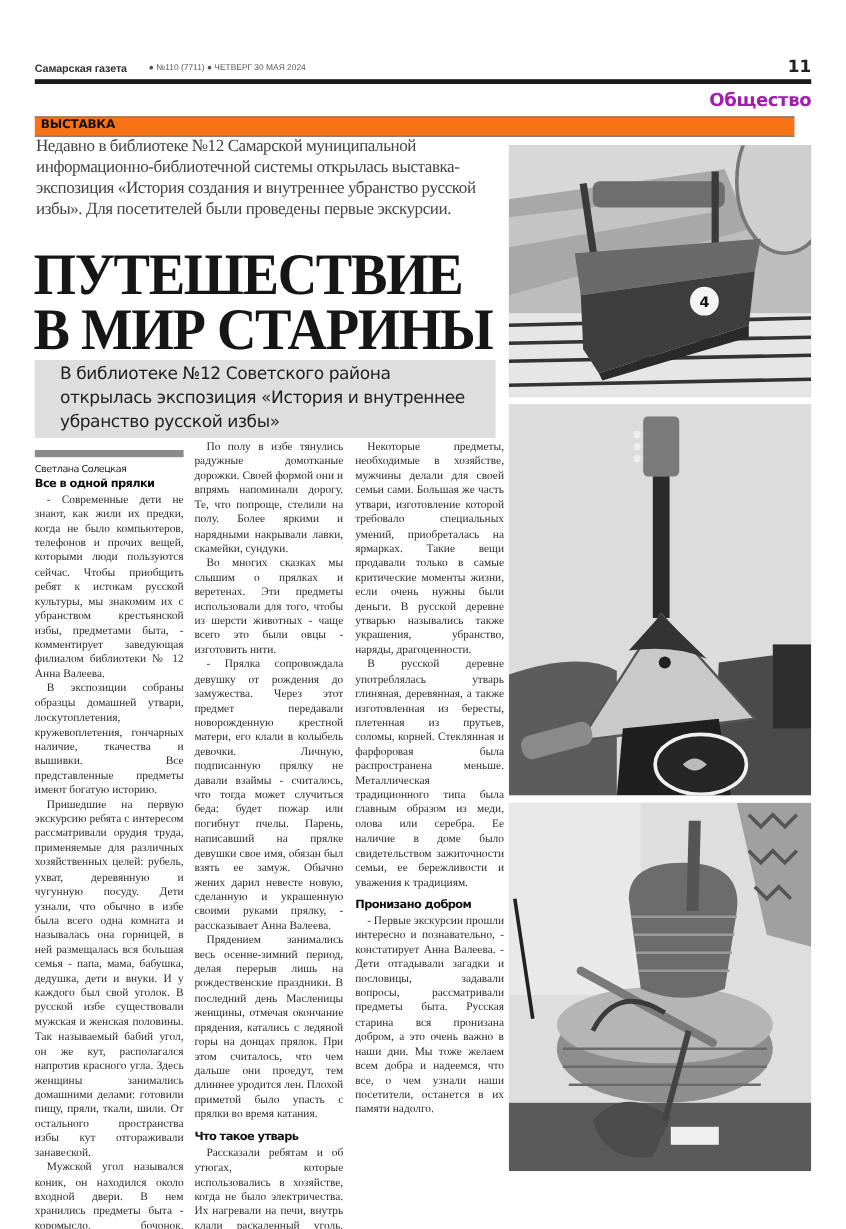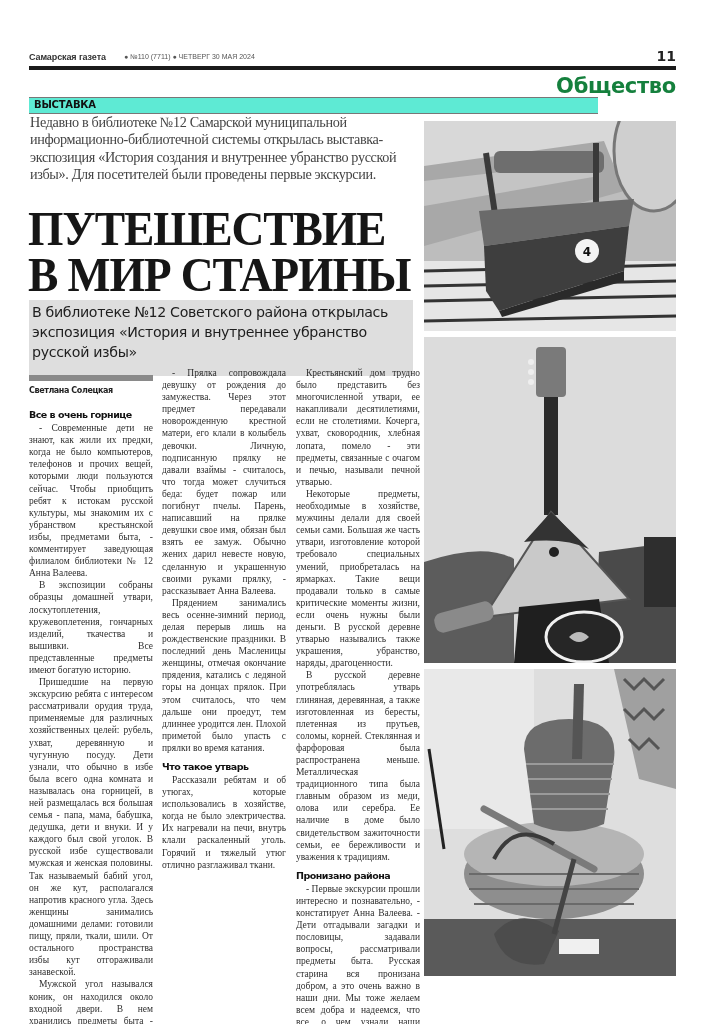--- a/index.html
+++ b/index.html
@@ -4,35 +4,35 @@
 <style>
   * { box-sizing: border-box; margin: 0; padding: 0; }
   html, body { width: 705px; height: 1024px; background: #ffffff; overflow: hidden; }
   body { position: relative; font-family: "DejaVu Serif", serif; color: #2a2a2a; }
 
   .masthead { position: absolute; left: 29px; top: 52px; width: 647px; height: 14px; }
   .masthead .paper { position: absolute; left: 0; top: 0; font-family: "Liberation Sans", sans-serif; font-weight: bold; font-size: 9px; color: #333; letter-spacing: -0.1px; }
   .masthead .issue { position: absolute; left: 95px; top: 1px; font-family: "Liberation Sans", sans-serif; font-size: 7px; color: #555; white-space: nowrap; }
   .masthead .pagenum { position: absolute; right: 0; top: -4px; font-family: "DejaVu Sans", sans-serif; font-weight: bold; font-size: 14px; color: #222; }
   .rule-thick { position: absolute; left: 29px; top: 66px; width: 647px; height: 4px; background: #1a1a1a; }
-  .section { position: absolute; right: 29px; top: 74px; font-family: "DejaVu Sans", sans-serif; font-weight: bold; font-size: 21px; color: #15803d; letter-spacing: -0.3px; }
-  .rubric-bar { position: absolute; left: 29px; top: 97px; width: 569px; height: 17px; background: #5eead4; border-top: 1px solid #777; border-bottom: 1px solid #777; }
+  .section { position: absolute; right: 29px; top: 74px; font-family: "DejaVu Sans", sans-serif; font-weight: bold; font-size: 15px; color: #a21caf; letter-spacing: -0.3px; }
+  .rubric-bar { position: absolute; left: 29px; top: 97px; width: 633px; height: 17px; background: #f97316; border-top: 1px solid #777; border-bottom: 1px solid #777; }
   .rubric-bar span { position: absolute; left: 5px; top: 1px; font-family: "DejaVu Sans", sans-serif; font-weight: bold; font-size: 10px; color: #111; letter-spacing: -0.2px; }
 
   .lead { position: absolute; left: 30px; top: 114px; width: 390px; font-family: Liberation Serif, serif; font-size: 14.2px; line-height: 17.4px; color: #444; font-weight: normal; letter-spacing: -0.35px; }
   .headline { position: absolute; left: 28px; top: 206px; width: 395px; font-family: "Liberation Serif", serif; font-weight: bold; font-size: 49px; line-height: 46px; color: #161616; letter-spacing: -1.2px; transform: scaleX(0.93); transform-origin: left top; white-space: nowrap; }
-  .subtitle { position: absolute; left: 29px; top: 300px; width: 384px; height: 76px; background: #dedede; padding: 2px 3px; font-family: "DejaVu Sans", sans-serif; font-size: 14.2px; line-height: 20px; color: #1e1e1e; letter-spacing: -0.35px; }
+  .subtitle { position: absolute; left: 29px; top: 300px; width: 384px; height: 65px; background: #dedede; padding: 2px 21px; font-family: "DejaVu Sans", sans-serif; font-size: 14.2px; line-height: 20px; color: #1e1e1e; letter-spacing: -0.35px; }
 
   .col { position: absolute; top: 367px; font-family: "Liberation Serif", serif; font-size: 9.5px; line-height: 12.1px; color: #2e2e2e; text-align: justify; hyphens: auto; }
   .col1 { left: 29px; width: 124px; }
   .col2 { left: 162px; width: 124px; }
   .col3 { left: 296px; width: 124px; }
   .col p { text-indent: 10px; }
   .byline-bar { height: 6px; background: #8a8a8a; margin-top: 8px; margin-bottom: 4px; }
-  .byline { font-family: "DejaVu Sans", sans-serif; font-weight: bold; font-size: 8px; color: #222; letter-spacing: -0.4px; margin-bottom: 11px; }
+  .byline { font-family: "DejaVu Sans", sans-serif; font-weight: normal; font-size: 8px; color: #222; letter-spacing: -0.4px; margin-bottom: 0; }
   .subhead { font-family: "DejaVu Sans", sans-serif; font-weight: bold; font-size: 9.5px; line-height: 13px; color: #111; letter-spacing: -0.5px; margin: 6px 0 1px 0; text-indent: 0; }
   .subhead.first { margin-top: 0; }
 
   .photo { position: absolute; left: 424px; width: 252px; overflow: hidden; background: #ccc; }
   .photo-iron { top: 121px; height: 210px; }
   .photo-balalaika { top: 337px; height: 326px; background: #d6d6d6; }
   .photo-basket { top: 669px; height: 307px; background: #cfcfcf; }
   .photo svg { display: block; width: 100%; height: 100%; }
 </style>
 </head>
@@ -56,41 +56,42 @@
 <div class="headline">
   <div>ПУТЕШЕСТВИЕ</div>
   <div>В МИР СТАРИНЫ</div>
 </div>
 
 <div class="subtitle">В библиотеке №12 Советского района открылась экспозиция «История и внутреннее убранство русской избы»</div>
 
 <div class="col col1">
   <div class="byline-bar"></div>
   <div class="byline">Светлана Солецкая</div>
-  <div class="subhead first">Все в очень горнице</div>
+  <div class="subhead first">Все в одной прялки</div>
   <p>- Современные дети не знают, как жили их предки, когда не было компьютеров, телефонов и прочих вещей, которыми люди пользуются сейчас. Чтобы приобщить ребят к истокам русской культуры, мы знакомим их с убранством крестьянской избы, предметами быта, - комментирует заведующая филиалом библиотеки № 12 Анна Валеева.</p>
-  <p>В экспозиции собраны образцы домашней утвари, лоскутоплетения, кружевоплетения, гончарных изделий, ткачества и вышивки. Все представленные предметы имеют богатую историю.</p>
+  <p>В экспозиции собраны образцы домашней утвари, лоскутоплетения, кружевоплетения, гончарных наличие, ткачества и вышивки. Все представленные предметы имеют богатую историю.</p>
   <p>Пришедшие на первую экскурсию ребята с интересом рассматривали орудия труда, применяемые для различных хозяйственных целей: рубель, ухват, деревянную и чугунную посуду. Дети узнали, что обычно в избе была всего одна комната и называлась она горницей, в ней размещалась вся большая семья - папа, мама, бабушка, дедушка, дети и внуки. И у каждого был свой уголок. В русской избе существовали мужская и женская половины. Так называемый бабий угол, он же кут, располагался напротив красного угла. Здесь женщины занимались домашними делами: готовили пищу, пряли, ткали, шили. От остального пространства избы кут отгораживали занавеской.</p>
   <p>Мужской угол назывался коник, он находился около входной двери. В нем хранились предметы быта - коромысло, бочонок, ножницы, сито, самовар, серп. Здесь же стоял большой сундук, в котором держали самое ценное имущество.</p>
 
 </div>
 
 <div class="col col2">
+  <p>По полу в избе тянулись радужные домотканые дорожки. Своей формой они и впрямь напоминали дорогу. Те, что попроще, стелили на полу. Более яркими и нарядными накрывали лавки, скамейки, сундуки.</p>
+  <p>Во многих сказках мы слышим о прялках и веретенах. Эти предметы использовали для того, чтобы из шерсти животных - чаще всего это были овцы - изготовить нити.</p>
   <p>- Прялка сопровождала девушку от рождения до замужества. Через этот предмет передавали новорожденную крестной матери, его клали в колыбель девочки. Личную, подписанную прялку не давали взаймы - считалось, что тогда может случиться беда: будет пожар или погибнут пчелы. Парень, написавший на прялке девушки свое имя, обязан был взять ее замуж. Обычно жених дарил невесте новую, сделанную и украшенную своими руками прялку, - рассказывает Анна Валеева.</p>
   <p>Прядением занимались весь осенне-зимний период, делая перерыв лишь на рождественские праздники. В последний день Масленицы женщины, отмечая окончание прядения, катались с ледяной горы на донцах прялок. При этом считалось, что чем дальше они проедут, тем длиннее уродится лен. Плохой приметой было упасть с прялки во время катания.</p>
   <div class="subhead">Что такое утварь</div>
   <p>Рассказали ребятам и об утюгах, которые использовались в хозяйстве, когда не было электричества. Их нагревали на печи, внутрь клали раскаленный уголь. Горячий и тяжелый утюг отлично разглаживал ткани.</p>
 
 </div>
 
 <div class="col col3">
-  <p>Крестьянский дом трудно было представить без многочисленной утвари, ее накапливали десятилетиями, если не столетиями. Кочерга, ухват, сковородник, хлебная лопата, помело - эти предметы, связанные с очагом и печью, называли печной утварью.</p>
   <p>Некоторые предметы, необходимые в хозяйстве, мужчины делали для своей семьи сами. Большая же часть утвари, изготовление которой требовало специальных умений, приобреталась на ярмарках. Такие вещи продавали только в самые критические моменты жизни, если очень нужны были деньги. В русской деревне утварью назывались также украшения, убранство, наряды, драгоценности.</p>
   <p>В русской деревне употреблялась утварь глиняная, деревянная, а также изготовленная из бересты, плетенная из прутьев, соломы, корней. Стеклянная и фарфоровая была распространена меньше. Металлическая традиционного типа была главным образом из меди, олова или серебра. Ее наличие в доме было свидетельством зажиточности семьи, ее бережливости и уважения к традициям.</p>
-  <div class="subhead">Пронизано района</div>
+  <div class="subhead">Пронизано добром</div>
   <p>- Первые экскурсии прошли интересно и познавательно, - констатирует Анна Валеева. - Дети отгадывали загадки и пословицы, задавали вопросы, рассматривали предметы быта. Русская старина вся пронизана добром, а это очень важно в наши дни. Мы тоже желаем всем добра и надеемся, что все, о чем узнали наши посетители, останется в их памяти надолго.</p>
 
 </div>
 
 <div class="photo photo-iron">
   <svg viewBox="0 0 252 210" preserveAspectRatio="none">
     <rect width="252" height="210" fill="#bdbdbd"></rect>
     <rect x="0" y="0" width="252" height="60" fill="#d8d8d8"></rect>
     <path d="M0 45 L180 20 L200 70 L0 125 Z" fill="#a8a8a8"></path>
     <path d="M0 60 L170 40 L175 55 L0 85 Z" fill="#c4c4c4"></path>

